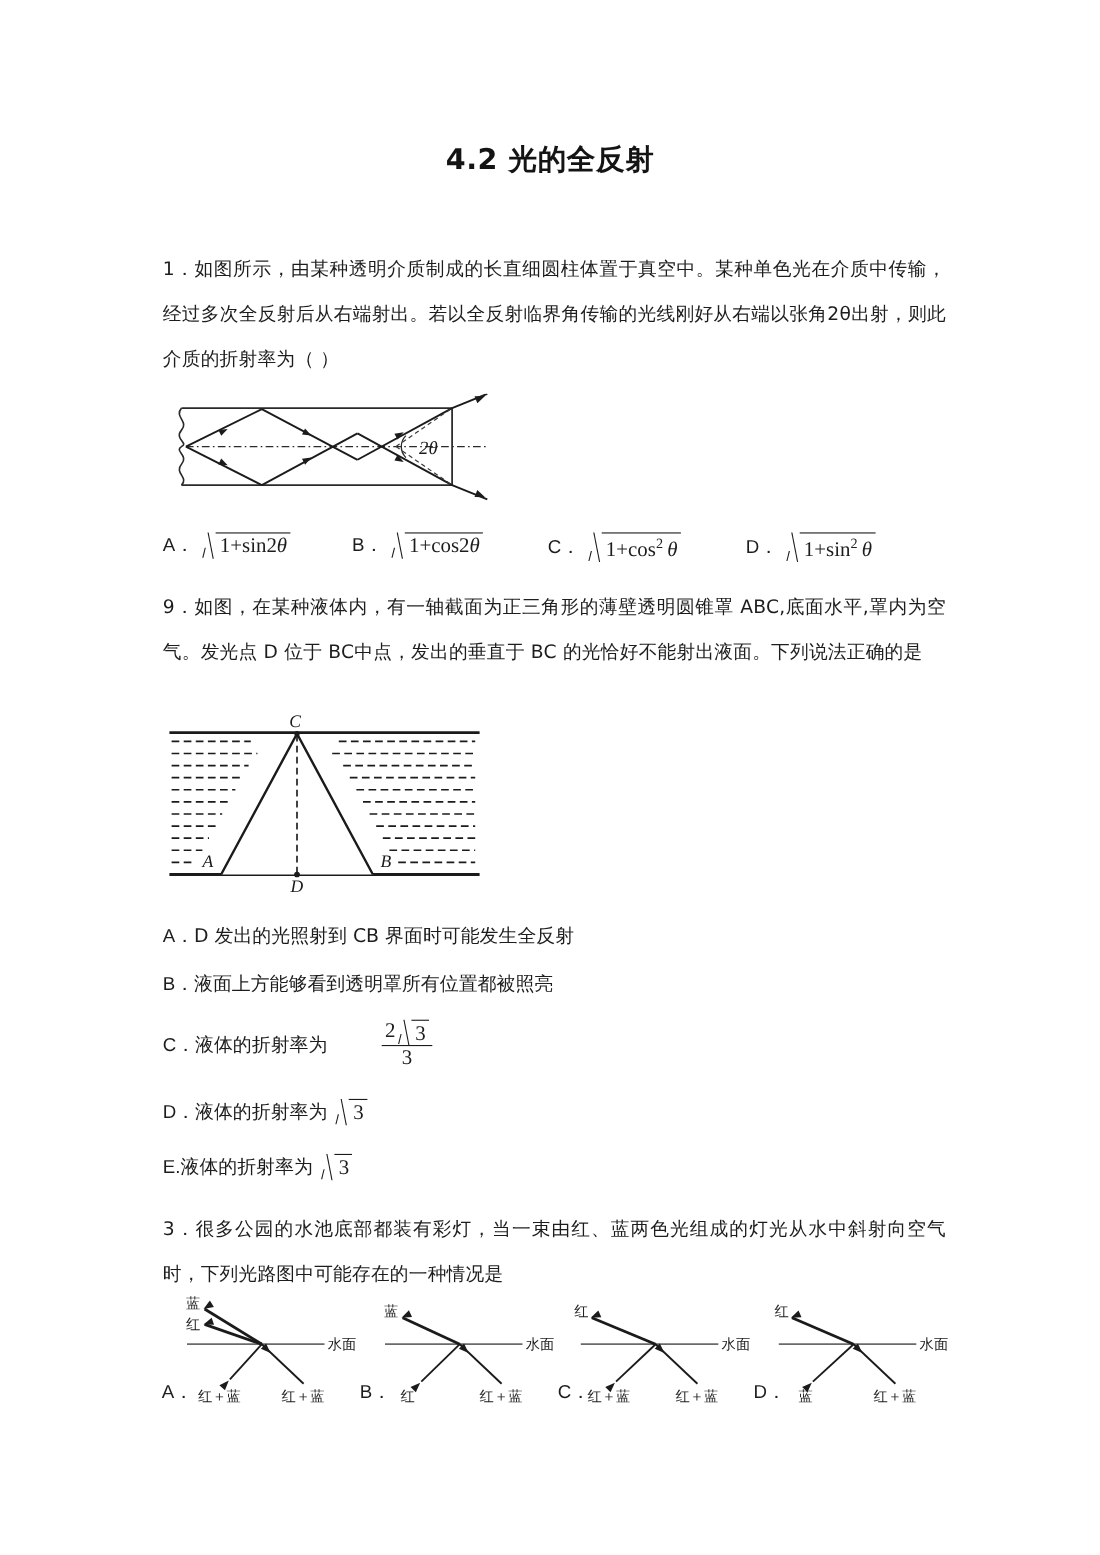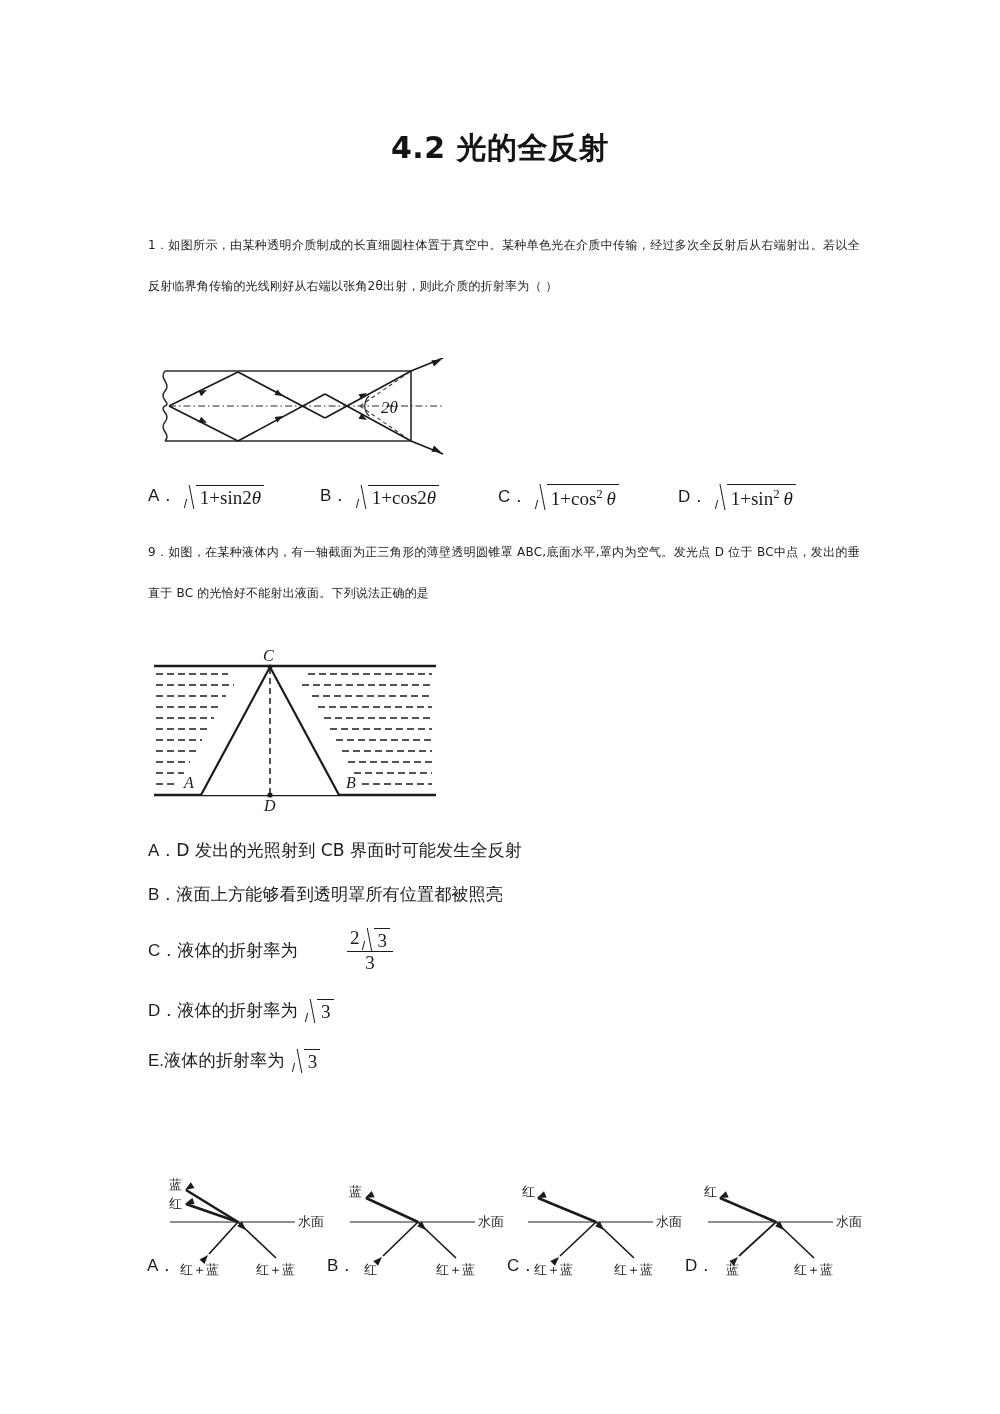--- a/index.html
+++ b/index.html
@@ -19,33 +19,33 @@
     overflow: hidden;
   }
 
   
   .doc-title {
     position: absolute;
     left: 0;
     width: 1000px;
     text-align: center;
     font-weight: bold;
-    font-size: 30px;
+    font-size: 26px;
     letter-spacing: 0.5px;
     color: #141414;
   }
   .title-1 { top: 128px; }
   .title-2 { top: 178px; }
 
   
   .qtext {
     position: absolute;
     left: 148px;
     width: 712px;
-    font-size: 12px;
+    font-size: 17px;
     line-height: 41px;
     color: #1d1d1d;
     letter-spacing: 0.2px;
     text-align: justify;
   }
   .opt-row {
     position: absolute;
     font-size: 17.2px;
     color: #1d1d1d;
     white-space: nowrap;
@@ -264,20 +264,21 @@
   </div>
   <div class="opt-row" style="left:148px; top:998px;">
     <span class="opt-label">D．</span><span>液体的折射率为</span>
     <span class="math"><span class="radical"><span class="radicand">3</span></span></span>
   </div>
   <div class="opt-row" style="left:148px; top:1048px;">
     <span class="opt-label">E.</span><span>液体的折射率为</span>
     <span class="math"><span class="radical"><span class="radicand">3</span></span></span>
   </div>
 
+  <div class="qtext" style="top:1098px;">3．很多公园的水池底部都装有彩灯，当一束由红、蓝两色光组成的灯光从水中斜射向空气时，下列光路图中可能存在的一种情况是</div>
 
   <div class="figure" style="left:150px; top:1178px;">
     <svg class="fig-svg" width="175" height="100" viewBox="0 0 175 100">
       <line x1="20" y1="44" x2="145" y2="44" stroke="#6a6a6a" stroke-width="1.6"></line>
       <g stroke="#1b1b1b" stroke-width="2.6" fill="none">
         <line x1="88" y1="44" x2="36" y2="12"></line>
         <line x1="88" y1="44" x2="36" y2="26"></line>
       </g>
       <g stroke="#1b1b1b" stroke-width="1.7" fill="none">
         <line x1="88" y1="44" x2="59" y2="76"></line>

